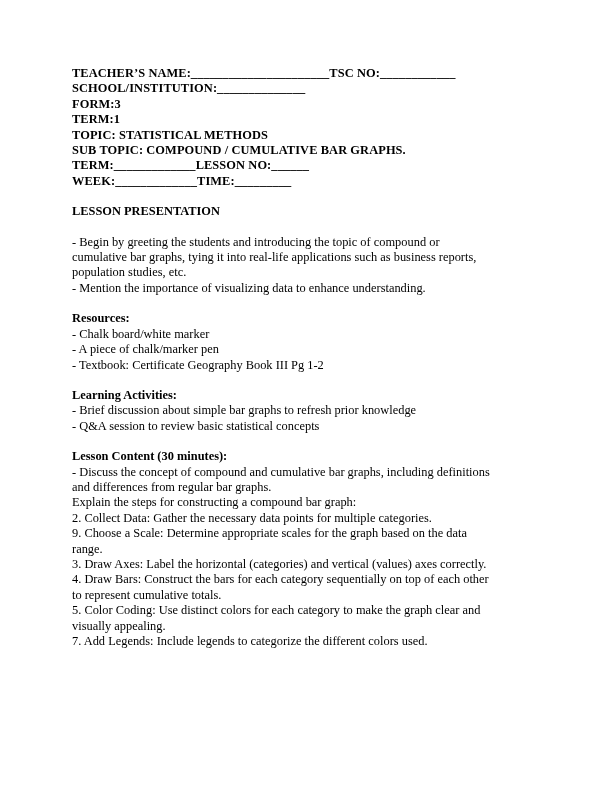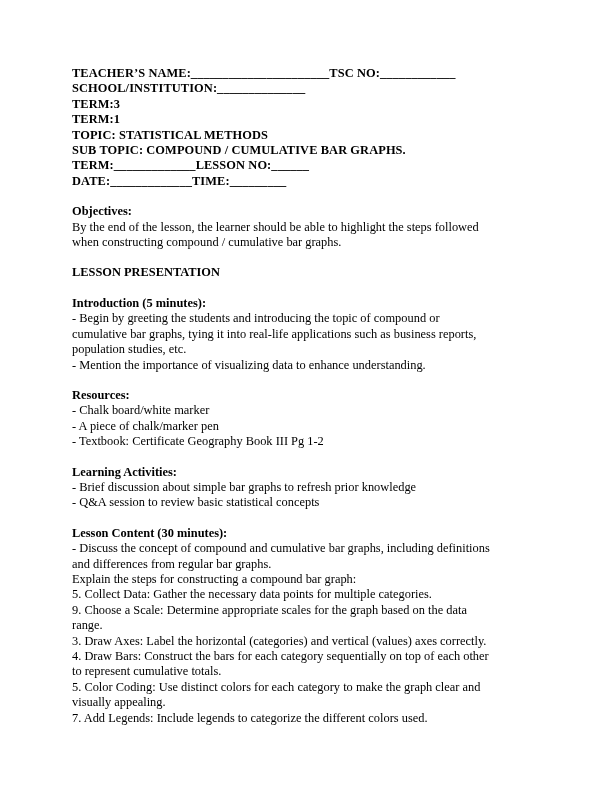--- a/index.html
+++ b/index.html
@@ -35,39 +35,34 @@
   p, div { margin: 0; padding: 0; }
 </style>
 </head>
 <body>
 
 <div class="page">
 
   <div class="header-block">
     <div>TEACHER’S NAME:______________________TSC NO:____________</div>
     <div>SCHOOL/INSTITUTION:______________</div>
-    <div>TERM:3</div>
+    <div>FORM:3</div>
     <div>TERM:1</div>
     <div>TOPIC: STATISTICAL METHODS</div>
     <div>SUB TOPIC: COMPOUND / CUMULATIVE BAR GRAPHS.</div>
     <div>TERM:_____________LESSON NO:______</div>
-    <div>DATE:_____________TIME:_________</div>
+    <div>WEEK:_____________TIME:_________</div>
   </div>
 
-  <div class="section">
-    <div class="heading">Objectives:</div>
-    <div class="line">By the end of the lesson, the learner should be able to highlight the steps followed when constructing compound / cumulative bar graphs.</div>
-  </div>
 
   <div class="section">
     <div class="heading">LESSON PRESENTATION</div>
   </div>
 
   <div class="section">
-    <div class="heading">Introduction (5 minutes):</div>
     <div class="line">- Begin by greeting the students and introducing the topic of compound or cumulative bar graphs, tying it into real-life applications such as business reports, population studies, etc.</div>
     <div class="line">- Mention the importance of visualizing data to enhance understanding.</div>
   </div>
 
   <div class="section">
     <div class="heading">Resources:</div>
     <div class="line">- Chalk board/white marker</div>
     <div class="line">- A piece of chalk/marker pen</div>
     <div class="line">- Textbook: Certificate Geography Book III Pg 1-2</div>
   </div>
@@ -75,21 +70,21 @@
   <div class="section">
     <div class="heading">Learning Activities:</div>
     <div class="line">- Brief discussion about simple bar graphs to refresh prior knowledge</div>
     <div class="line">- Q&amp;A session to review basic statistical concepts</div>
   </div>
 
   <div class="section">
     <div class="heading">Lesson Content (30 minutes):</div>
     <div class="line">- Discuss the concept of compound and cumulative bar graphs, including definitions and differences from regular bar graphs.</div>
     <div class="line italic">Explain the steps for constructing a compound bar graph:</div>
-    <div class="line">5. Collect Data: Gather the necessary data points for multiple categories.</div>
+    <div class="line">2. Collect Data: Gather the necessary data points for multiple categories.</div>
     <div class="line">9. Choose a Scale: Determine appropriate scales for the graph based on the data range.</div>
     <div class="line">3. Draw Axes: Label the horizontal (categories) and vertical (values) axes correctly.</div>
     <div class="line">4. Draw Bars: Construct the bars for each category sequentially on top of each other to represent cumulative totals.</div>
     <div class="line">5. Color Coding: Use distinct colors for each category to make the graph clear and visually appealing.</div>
     <div class="line">7. Add Legends: Include legends to categorize the different colors used.</div>
   </div>
 
 </div>
 
 </body></html>

